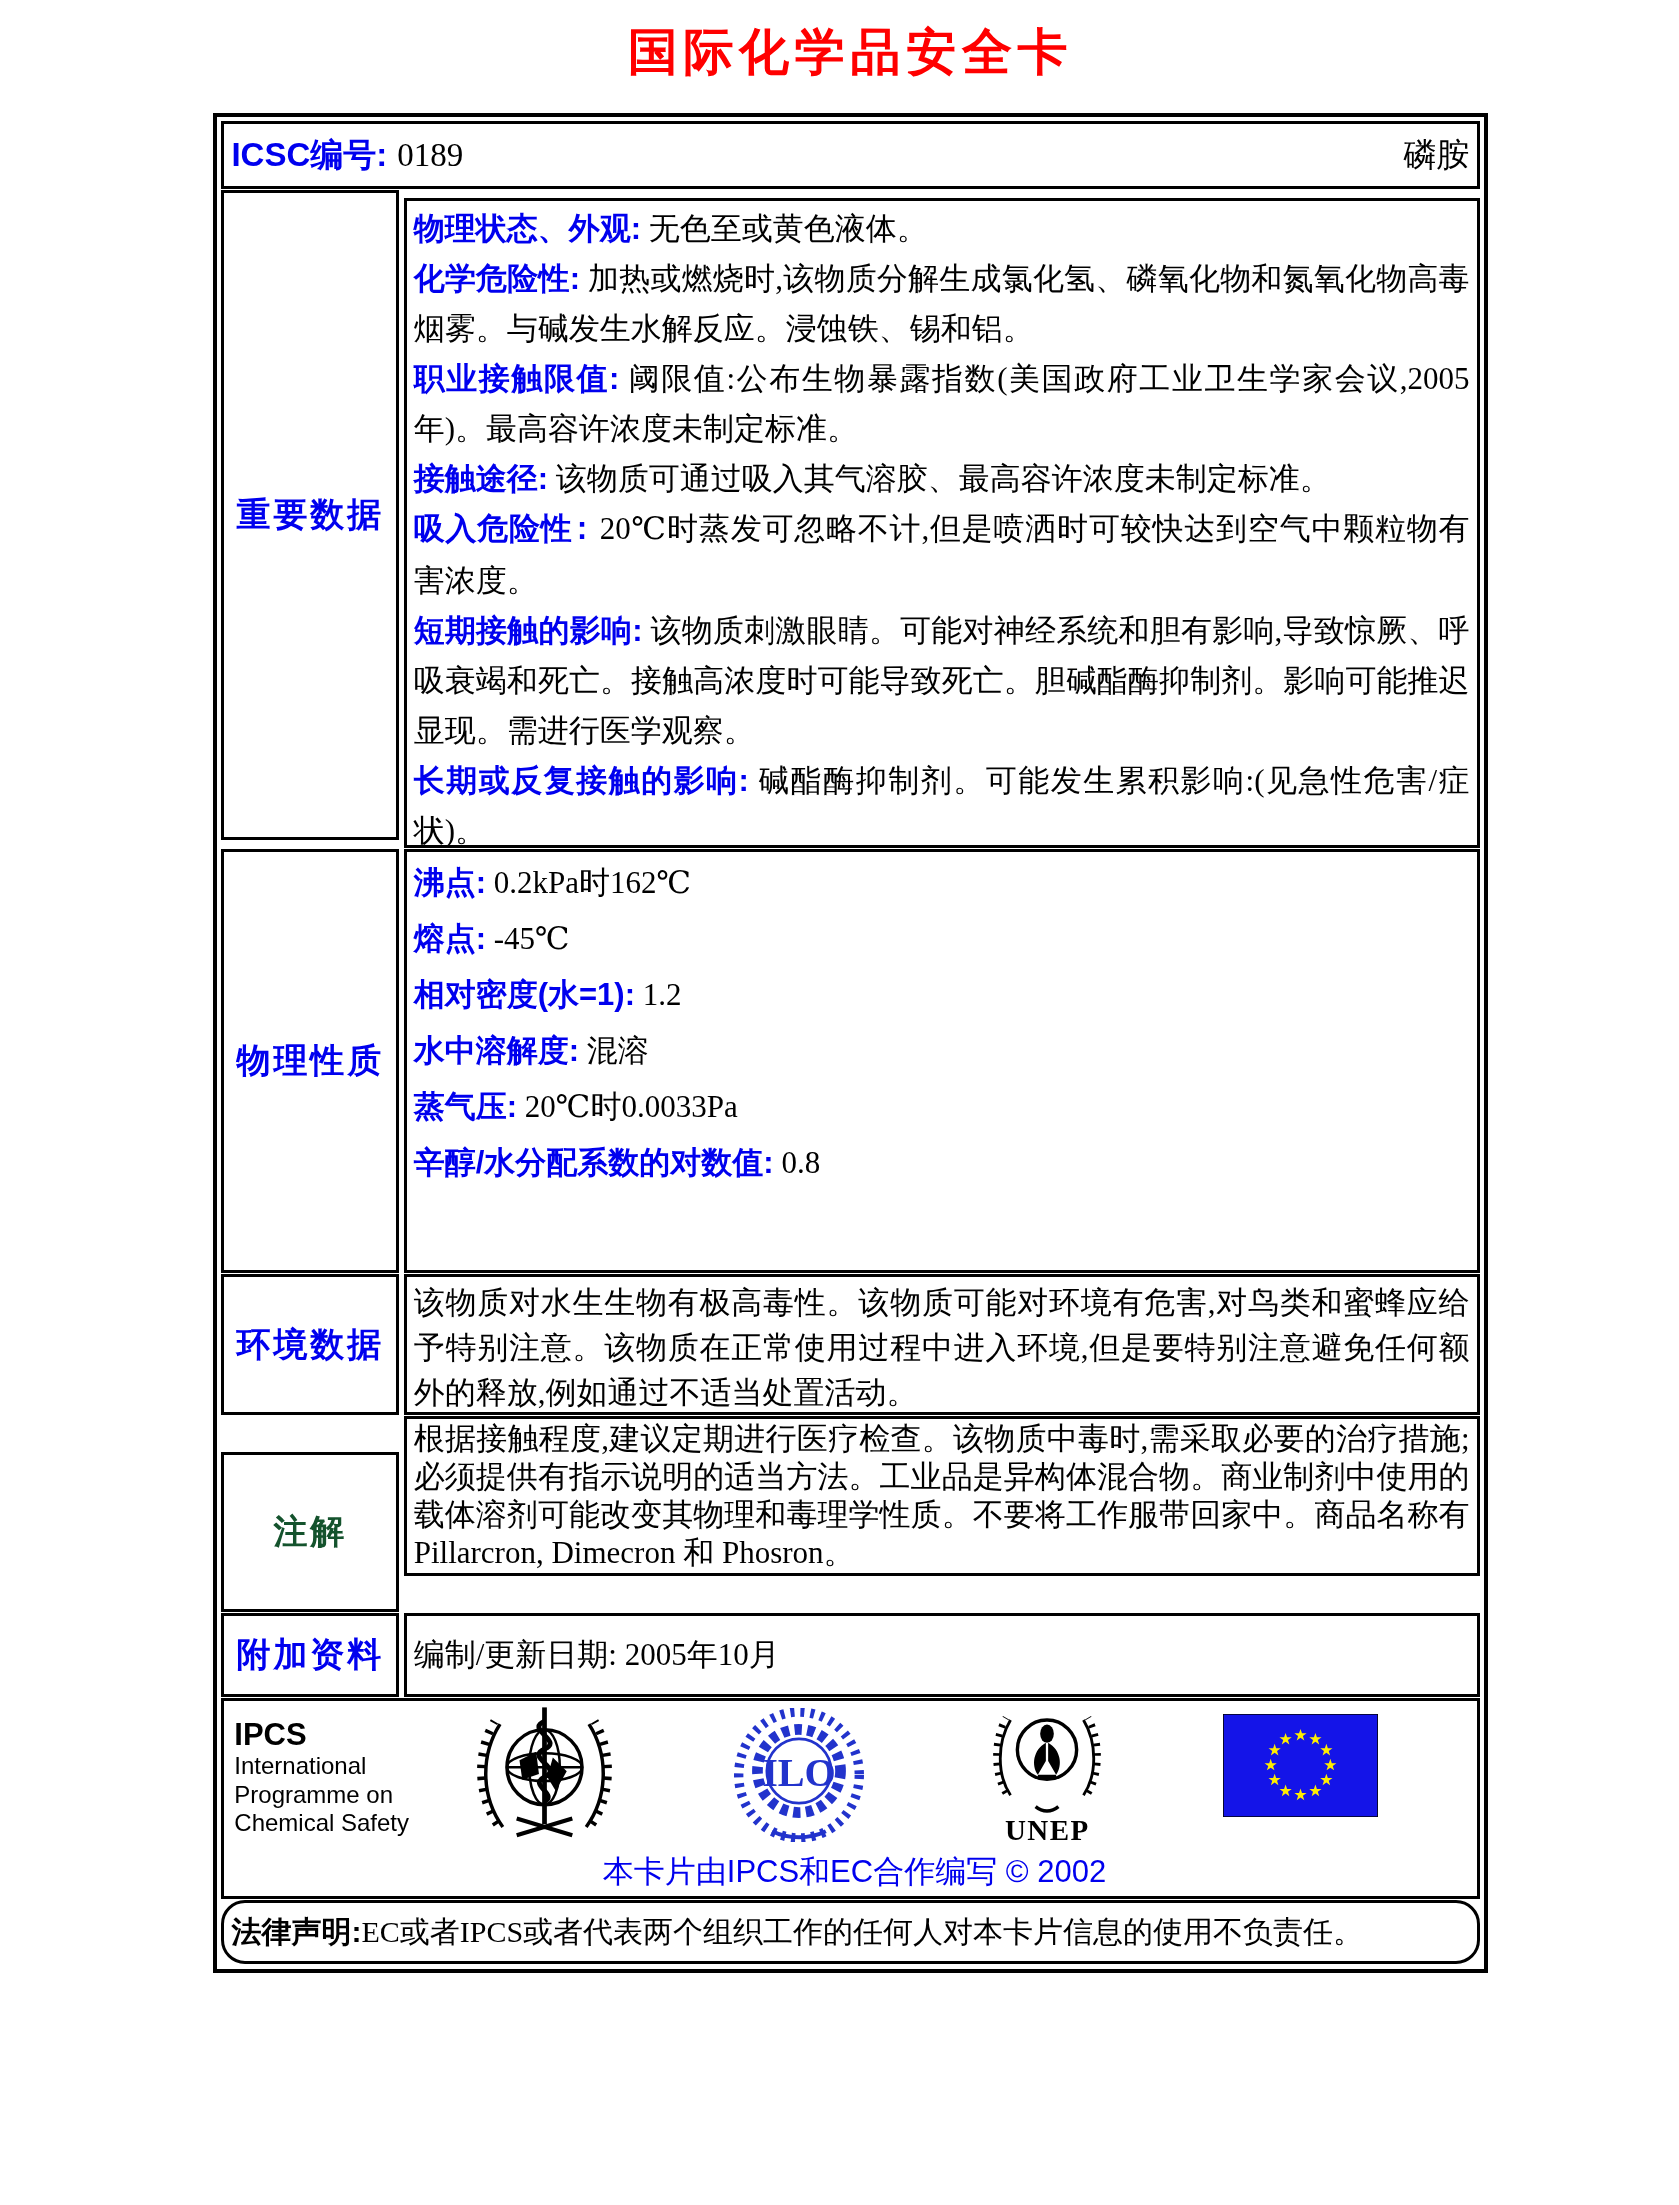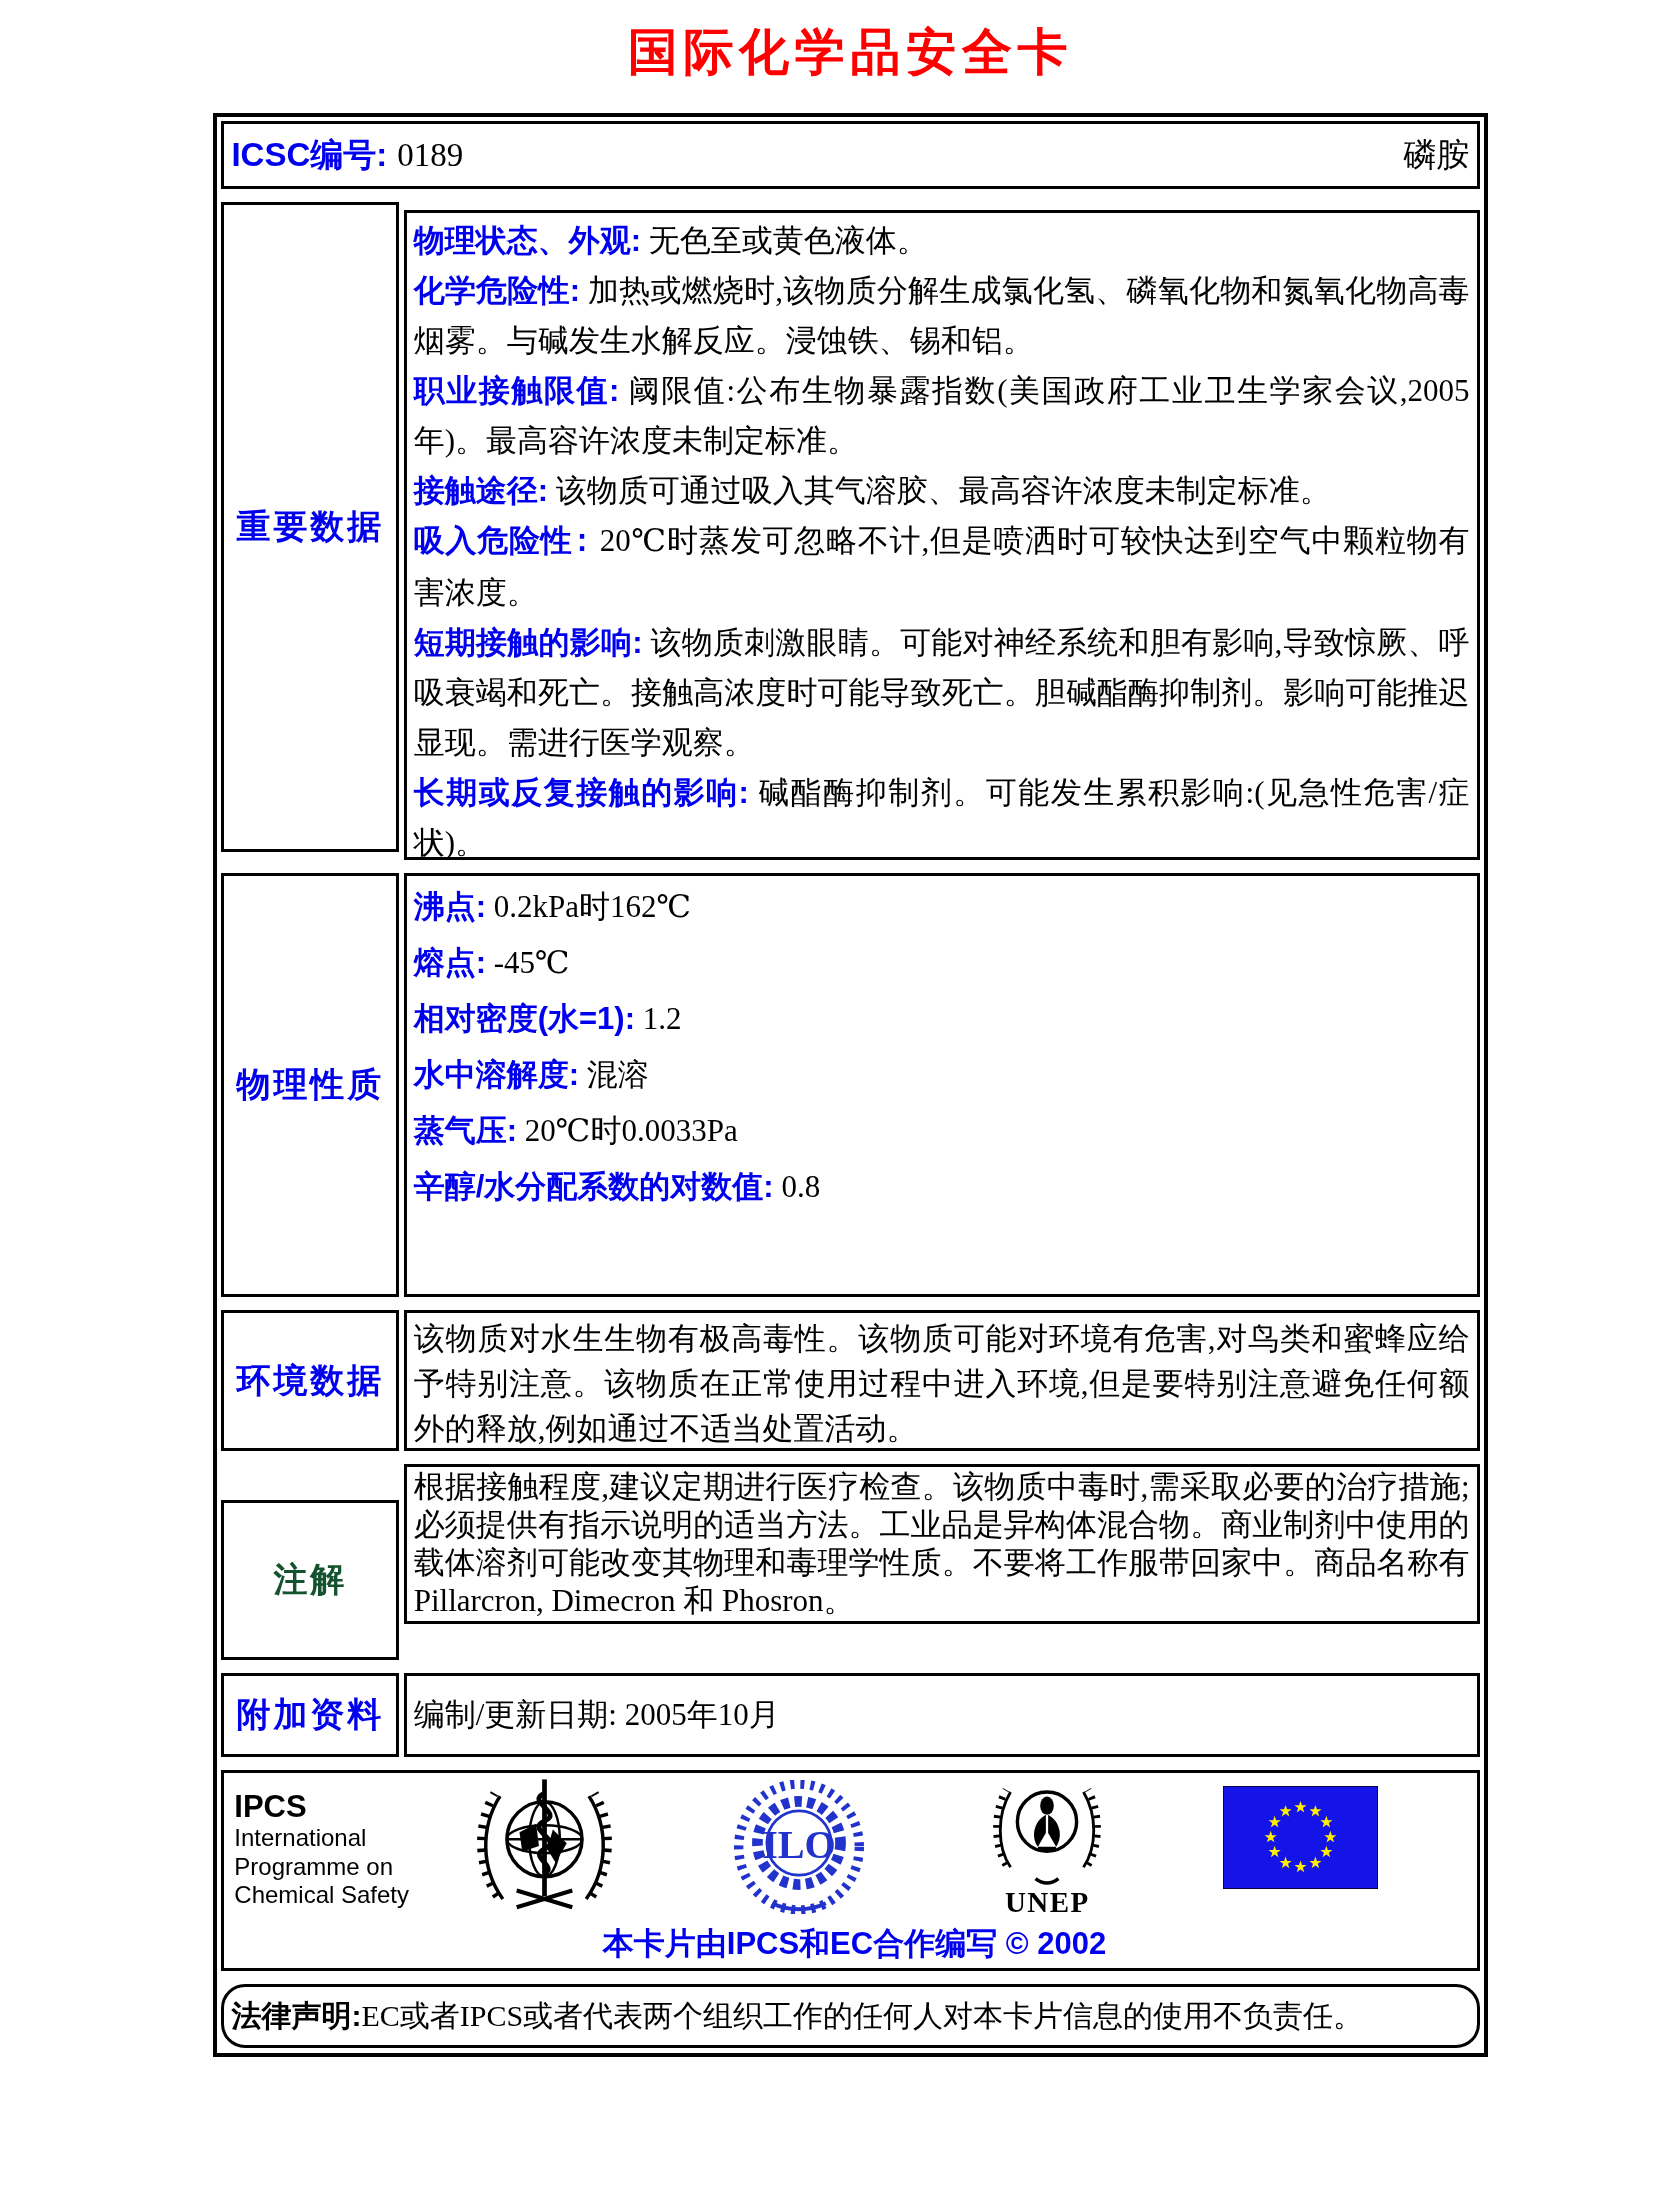--- a/index.html
+++ b/index.html
@@ -2,21 +2,21 @@
 <html style="font-size:11.4px"><head>
 <meta charset="utf-8">
 <style>
   html,body{margin:0;padding:0;background:#fff;}
   .page{position:relative;width:1680px;height:2205px;background:#fff;
         font-family:"Liberation Serif","DejaVu Serif",serif;color:#000;}
   .doc-title{position:absolute;top:18.5px;left:213px;width:1275px;text-align:center;
         font-family:"Liberation Sans","DejaVu Sans",sans-serif;
         font-size:50px;font-weight:bold;letter-spacing:5.7px;}
   .card{position:absolute;top:113px;left:213px;width:1275px;
-        border:4.3px solid #000;padding:4.3px;display:flex;flex-direction:column;gap:13px;
+        border:4.3px solid #000;padding:4.3px;display:flex;flex-direction:column;gap:1px;
         box-sizing:border-box;}
   .row{display:flex;gap:4.3px;}
   .cell{border:3.6px solid #000;box-sizing:border-box;background:#fff;}
   
   .hdr{flex:1;height:68px;display:flex;align-items:center;justify-content:space-between;
        padding:0 7.1px;font-size:33px;}
   .hdr .lbl{font-family:"Liberation Sans","DejaVu Sans",sans-serif;font-weight:bold;}
   .hdr .num{margin-left:10px;}
   
   .labcell{width:178px;flex:none;display:flex;align-items:center;justify-content:center;
@@ -40,21 +40,21 @@
   .logos{flex:1;height:201px;position:relative;}
   .ipcs{position:absolute;left:10px;top:17px;
         font-family:"Liberation Sans","DejaVu Sans",sans-serif;}
   .ipcs .acro{font-size:31px;font-weight:bold;line-height:34px;}
   .ipcs .line{font-size:24px;line-height:28.5px;}
   .logo{position:absolute;}
   .unep-wrap{position:absolute;left:755px;top:2.9px;width:136px;text-align:center;}
   .unep-text{font-family:"Liberation Serif","DejaVu Serif",serif;font-weight:bold;
         font-size:29px;letter-spacing:1.4px;margin-top:-5.7px;}
   .credit{position:absolute;left:8px;right:0;bottom:2.9px;text-align:center;
-        font-weight:bold;font-size:31px;
+        font-weight:normal;font-size:31px;
         font-family:"Liberation Sans","DejaVu Sans",sans-serif;}
   
   .legal{flex:1;height:64px;display:flex;align-items:center;padding:0 7.1px;font-size:30px;border-radius:24px;}
   .legal .legal-lab{font-family:"Liberation Sans","DejaVu Sans",sans-serif;font-weight:bold;}
 </style>
 </head>
 <body>
 
 <div class="page">
 

